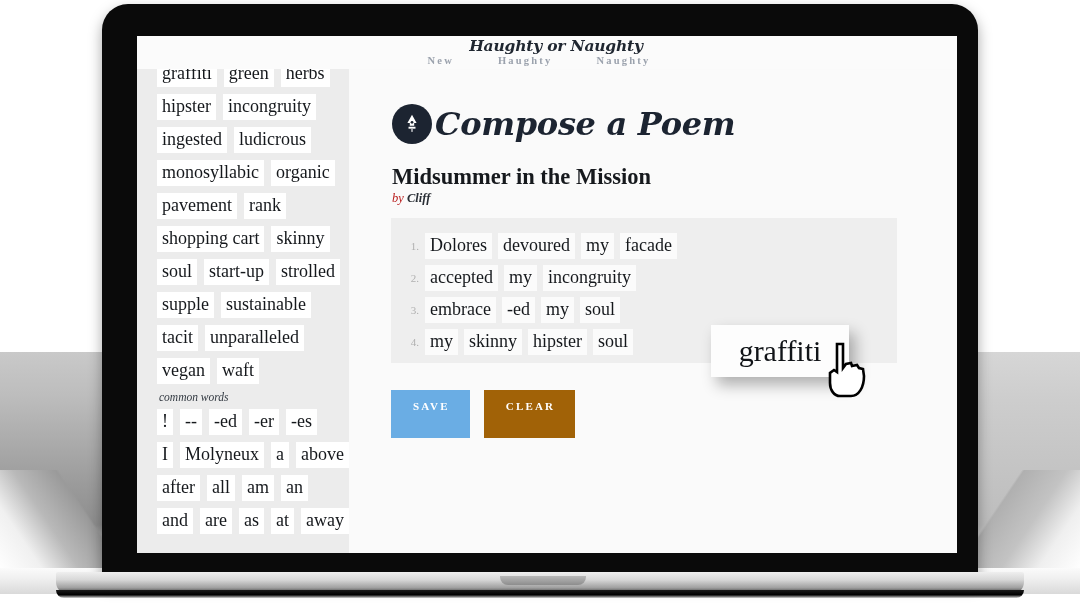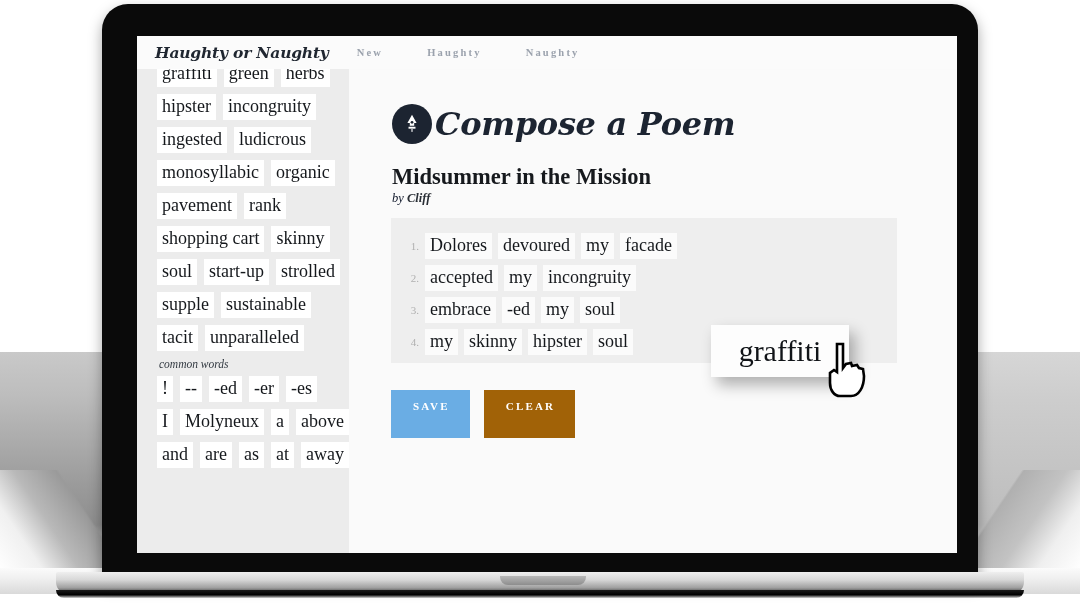--- a/index.html
+++ b/index.html
@@ -72,21 +72,21 @@
     background: #fafafa;
     overflow: hidden;
   }
 
   
   .appbar {
     position: absolute; left: 0; top: 0;
     width: 820px; height: 33px;
     background: #fbfbfb;
     z-index: 30;
-    display: flex; align-items: center;
+    display: flex; align-items: center; flex-direction: column;
   }
   .brand {
     margin-left: 18px;
     font-family: "DejaVu Serif", "Liberation Serif", serif;
     font-style: italic; font-weight: bold;
     font-size: 15.5px; color: #1f2630;
     letter-spacing: -0.2px;
     white-space: nowrap;
   }
   .navlinks { display: flex; margin-left: 28px; }
@@ -166,21 +166,21 @@
     font-family: "Liberation Serif", "DejaVu Serif", serif;
     font-weight: bold; font-size: 22.5px;
     color: #16191d;
     white-space: nowrap;
   }
   .byline {
     position: absolute; left: 43px; top: 155px;
     font-family: "Liberation Serif", "DejaVu Serif", serif;
     font-size: 12.5px;
   }
-  .byline .by { color: #0f172a; font-style: italic; }
+  .byline .by { color: #b91c1c; font-style: italic; }
   .byline .author { color: #2a2f36; font-style: italic; font-weight: bold; }
 
   .poem-box {
     position: absolute; left: 42px; top: 182px;
     width: 506px; height: 145px;
     background: #eeeeee;
   }
   .poem-line {
     display: flex; align-items: center;
     margin: 0 0 0 12px;
@@ -287,33 +287,43 @@
             <span class="tile">strolled</span>
           </div>
           <div class="wordrow">
             <span class="tile">supple</span>
             <span class="tile">sustainable</span>
           </div>
           <div class="wordrow">
             <span class="tile">tacit</span>
             <span class="tile">unparalleled</span>
           </div>
+          <div class="wordrow">
+            <span class="tile">vegan</span>
+            <span class="tile">waft</span>
+          </div>
           <div class="section-label">common words</div>
           <div class="wordrow">
             <span class="tile">!</span>
             <span class="tile">--</span>
             <span class="tile">-ed</span>
             <span class="tile">-er</span>
             <span class="tile">-es</span>
           </div>
           <div class="wordrow">
             <span class="tile">I</span>
             <span class="tile">Molyneux</span>
             <span class="tile">a</span>
             <span class="tile">above</span>
+          </div>
+          <div class="wordrow">
+            <span class="tile">after</span>
+            <span class="tile">all</span>
+            <span class="tile">am</span>
+            <span class="tile">an</span>
           </div>
           <div class="wordrow">
             <span class="tile">and</span>
             <span class="tile">are</span>
             <span class="tile">as</span>
             <span class="tile">at</span>
             <span class="tile">away</span>
           </div>
         </div>
     </div>

